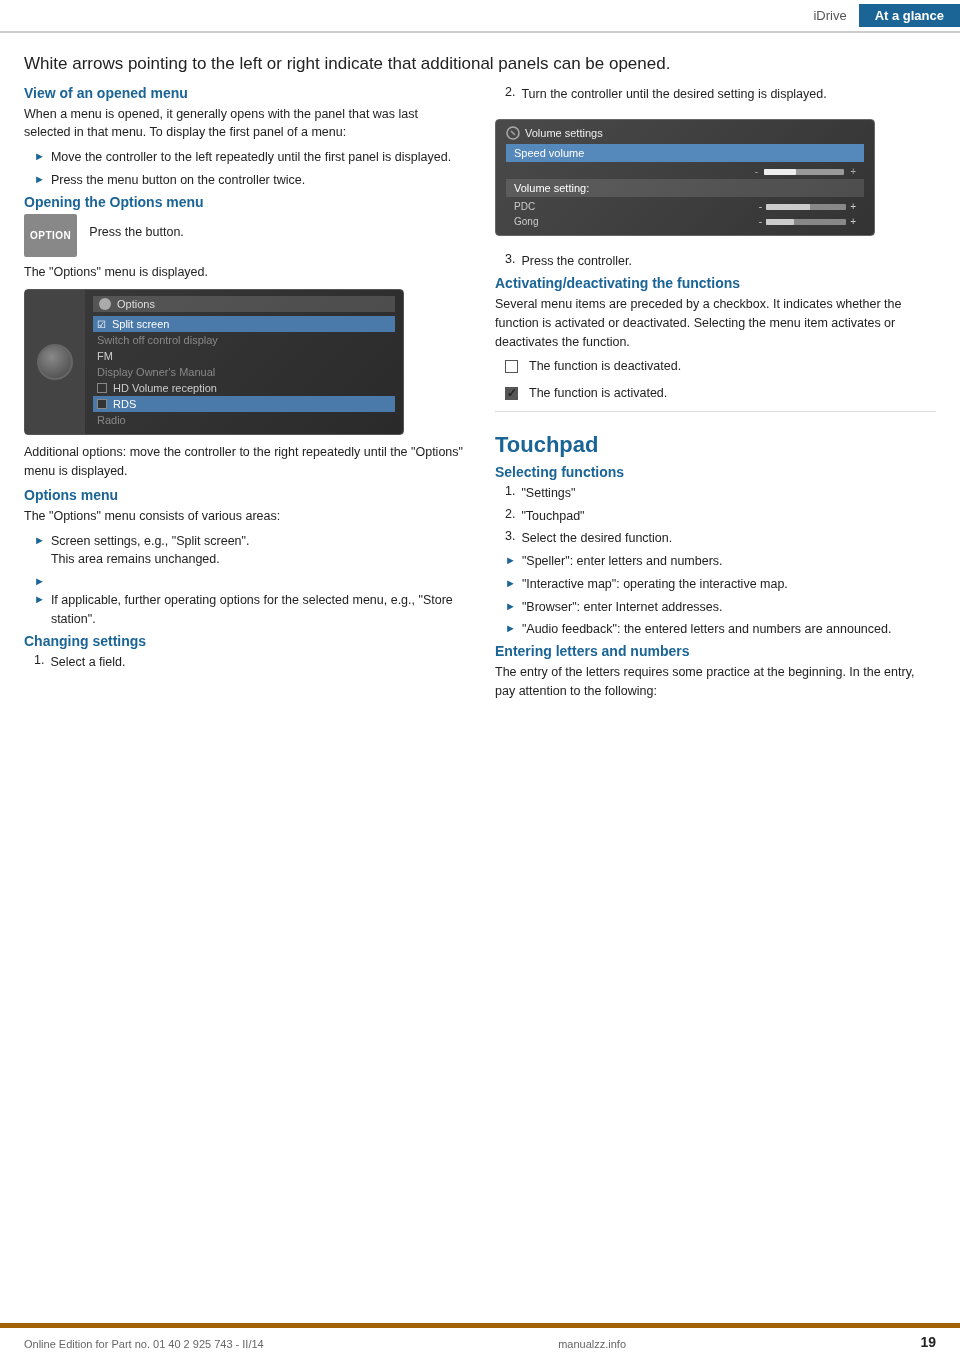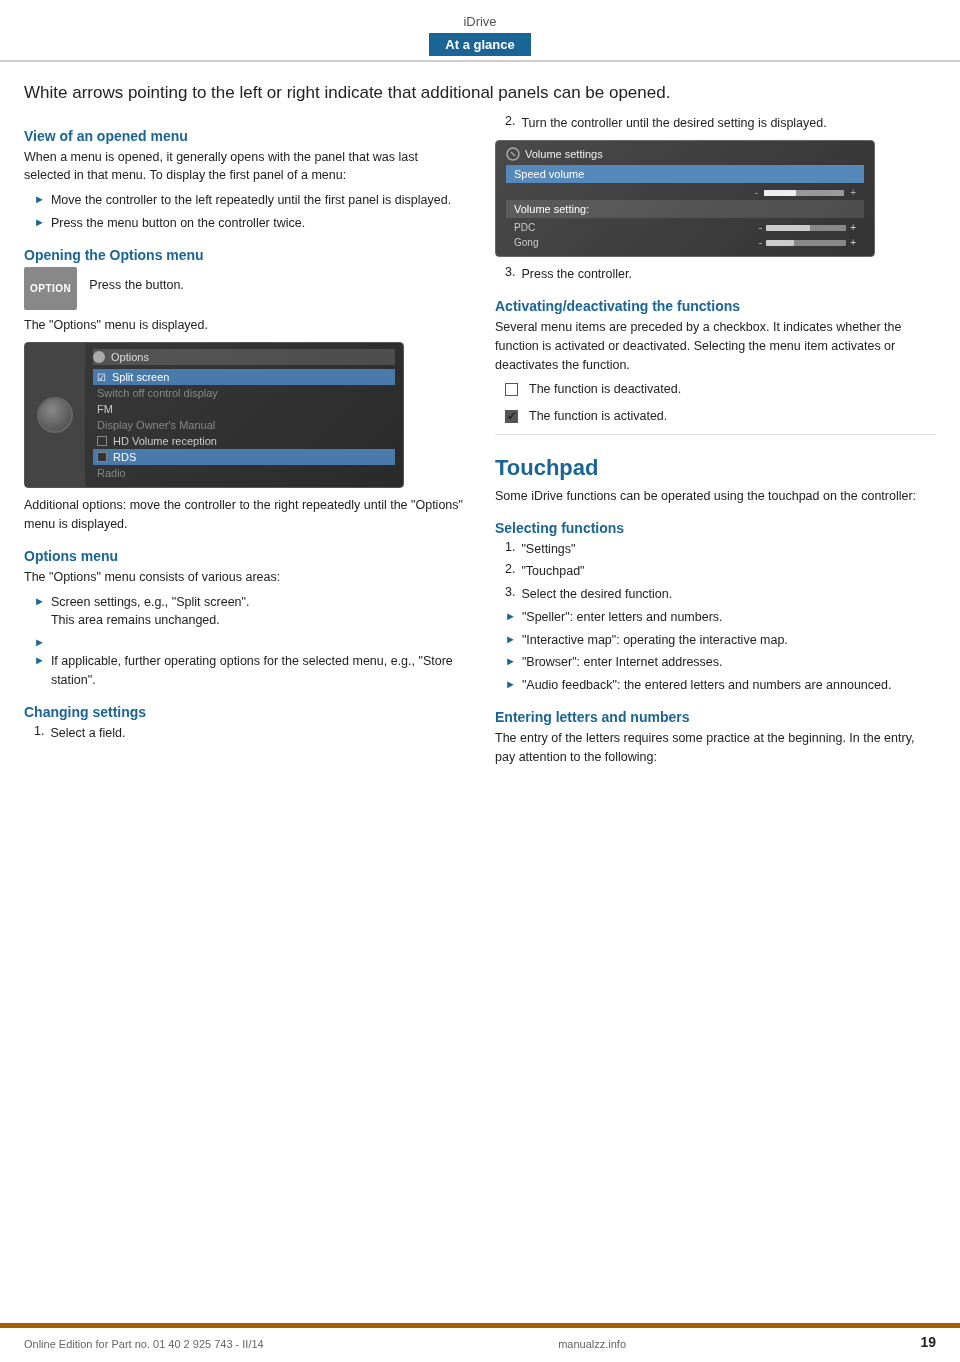--- a/index.html
+++ b/index.html
@@ -14,23 +14,22 @@
     }
 
     
     .header {
       display: flex;
       justify-content: flex-end;
       align-items: center;
       border-bottom: 2px solid #ccc;
       padding-bottom: 4px;
       margin-bottom: 10px;
-      padding-top: 10px;
+      padding-top: 4px;
       padding-right: 0;
-      flex-direction: column;
     }
     .header-idrive {
       color: #555;
       font-size: 13px;
       padding: 4px 12px;
       font-weight: normal;
     }
     .header-ataglance {
       background: #1a6496;
       color: #fff;
@@ -52,21 +51,20 @@
     .right-col {
       flex: 1;
       min-width: 0;
     }
 
     
     .section-heading {
       color: #1a6496;
       font-size: 14px;
       font-weight: bold;
-      margin-top: 14px;
       margin-bottom: 4px;
     }
     .section-heading-large {
       color: #1a6496;
       font-size: 22px;
       font-weight: bold;
       margin-top: 20px;
       margin-bottom: 6px;
     }
 
@@ -154,21 +152,21 @@
       border: 2px solid #666;
     }
     .options-screen-right {
       flex: 1;
       padding: 6px 8px;
     }
     .options-title-bar {
       background: rgba(255,255,255,0.15);
       color: #ddd;
       font-size: 11px;
-      padding: 2px 0;
+      padding: 2px 6px;
       margin-bottom: 4px;
       display: flex;
       gap: 6px;
     }
     .options-gear-icon {
       width: 12px;
       height: 12px;
       background: #aaa;
       border-radius: 50%;
       display: inline-block;
@@ -198,21 +196,21 @@
     }
 
     
     .volume-screen {
       background: linear-gradient(135deg, #4a4a4a, #333);
       padding: 6px 10px;
       border: 1px solid #666;
       border-radius: 4px;
       width: 100%;
       max-width: 380px;
-      margin: 8px 0;
+      margin: 16px 0;
     }
     .volume-title {
       color: #eee;
       font-size: 11px;
       display: flex;
       align-items: center;
       gap: 5px;
       margin-bottom: 4px;
     }
     .volume-item {
@@ -476,21 +474,20 @@
       <span class="para" style="margin:0;">The function is deactivated.</span>
     </div>
     <div style="display:flex;align-items:center;gap:6px;margin-bottom:4px;padding-left:10px;">
       <span class="checkbox-icon checked"></span>
       <span class="para" style="margin:0;">The function is activated.</span>
     </div>
 
     <hr class="divider">
 
     <div class="section-heading-large">Touchpad</div>
-    <p class="para">Some iDrive functions can be operated using the touchpad on the controller:</p>
 
     <div class="section-heading">Selecting functions</div>
 
     <div class="num-item">
       <span class="num-label">1.</span>
       <span class="num-text">"Settings"</span>
     </div>
     <div class="num-item">
       <span class="num-label">2.</span>
       <span class="num-text">"Touchpad"</span>

